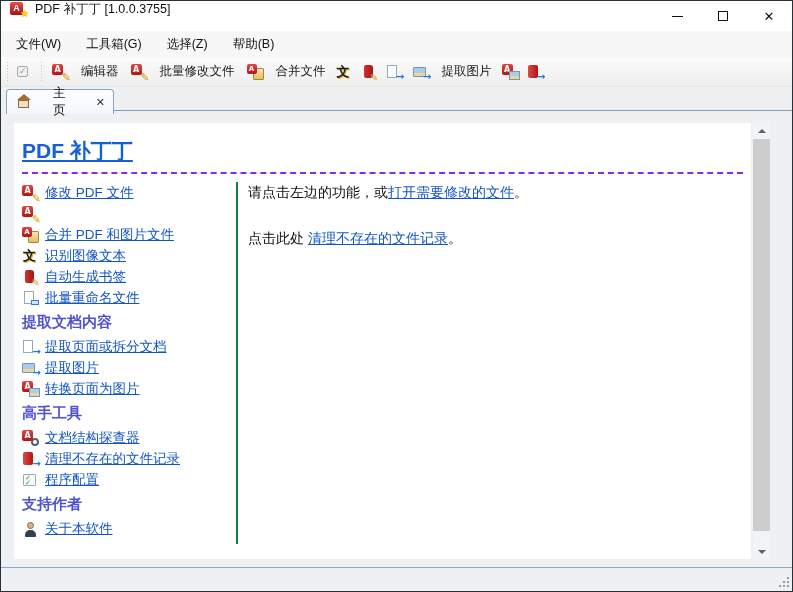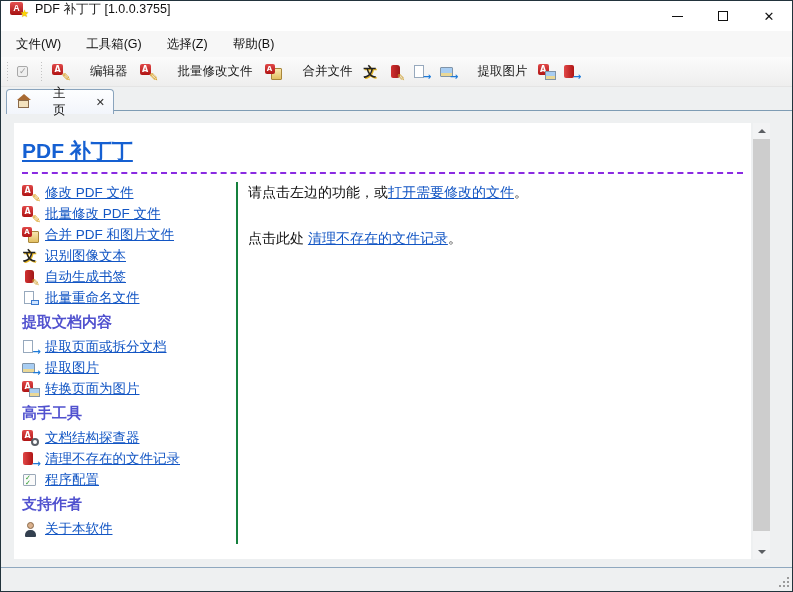--- a/index.html
+++ b/index.html
@@ -29,21 +29,21 @@
   
   .menubar{ height:26px; background:#f7f7f7; display:flex; align-items:center; padding-left:4px; flex:none;text-align:right; }
   .menu-item{ padding:0 11px; margin-right:3px; font-size:12.5px; color:#111; line-height:26px; }
 
   
   .toolbar{ height:30px; background:linear-gradient(#fbfbfb,#eeeeee); display:flex; align-items:center;
     padding-left:2px; flex:none; border-bottom:1px solid #e4e4e4; }
   .grip{ width:5px; height:20px; margin:0 2px;
     background:repeating-linear-gradient(180deg,#c3c3c3 0 1px,transparent 1px 3px);
     background-size:1px 100%; background-position:2px 0; background-repeat:no-repeat; }
-  .tbtn{ display:flex; align-items:center; gap:21px; padding:0 5px; height:24px; border:1px solid transparent;
+  .tbtn{ display:flex; align-items:center; gap:12px; padding:0 5px; height:24px; border:1px solid transparent;
     border-radius:2px; font-size:12.5px; color:#1a1a1a; }
   .tbtn.small{ padding:0 3px; }
 
   
   .ic{ position:relative; display:inline-block; width:17px; height:16px; vertical-align:middle; flex:none; }
   .ic::before,.ic::after{ position:absolute; box-sizing:border-box; font-family:"DejaVu Sans",sans-serif; }
 
   .ic-checkbox::before{ content:""; left:1px; top:2px; width:11px; height:11px; background:#efefef;
     border:1px solid #a8a8a8; border-radius:2px; }
   .ic-checkbox::after{ content:"✓"; left:3px; top:2px; color:#9a9a9a; font-weight:bold; font-size:9px; line-height:11px; }
@@ -218,21 +218,20 @@
 
       <div class="cols">
         <div class="left-col">
 
           <div class="feature">
               <span class="ic ic-pdf-edit"></span>
               <a>修改 PDF 文件</a>
             </div>
           <div class="feature">
               <span class="ic ic-pdf-batch"></span>
-              <a>批量修改 PDF 文件</a>
             </div>
           <div class="feature">
               <span class="ic ic-merge"></span>
               <a>合并 PDF 和图片文件</a>
             </div>
           <div class="feature">
               <span class="ic ic-ocr"></span>
               <a>识别图像文本</a>
             </div>
           <div class="feature">

